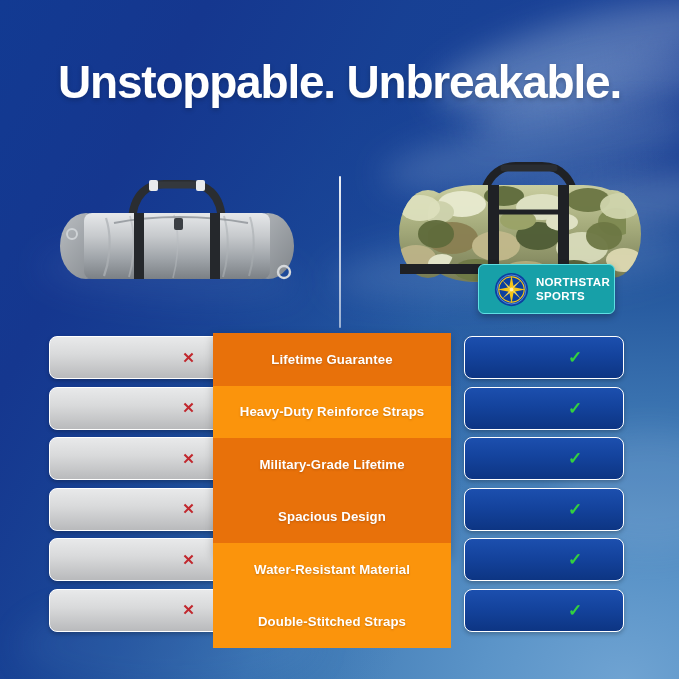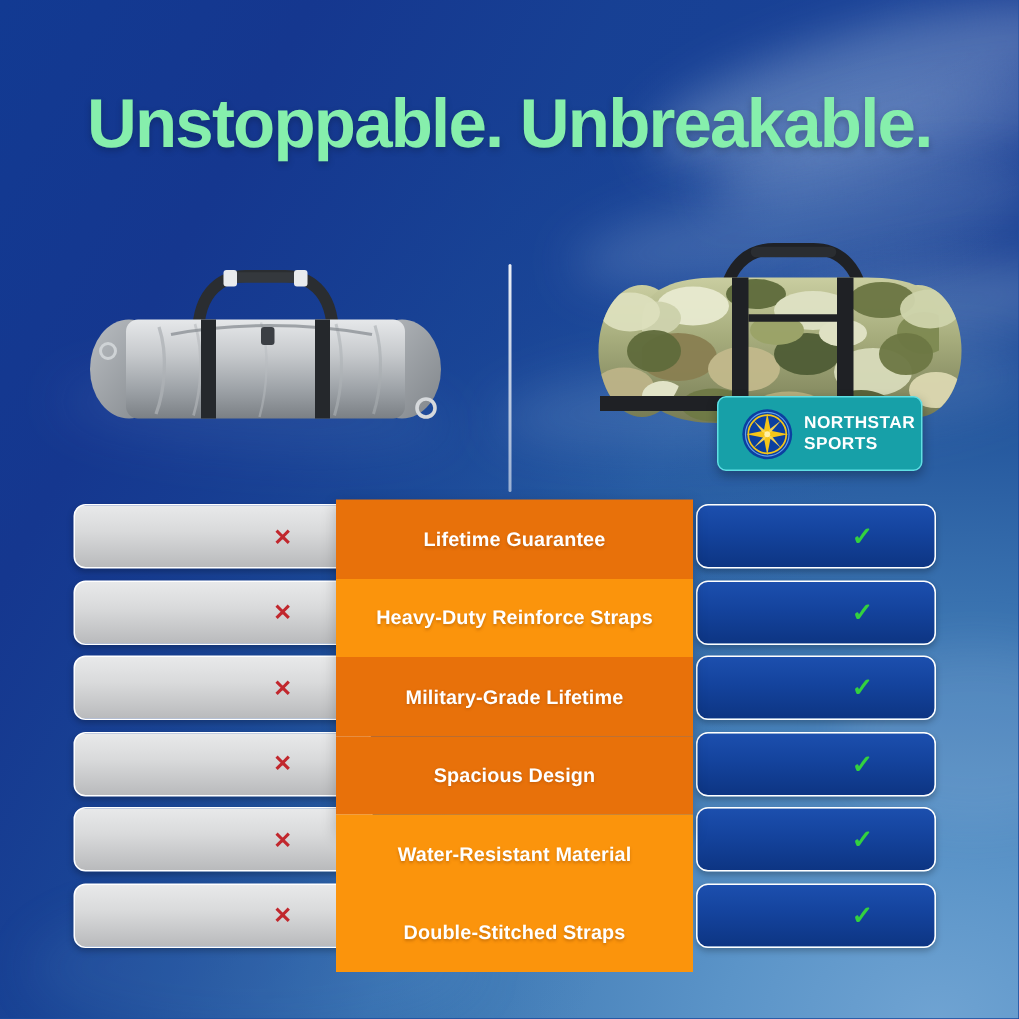--- a/index.html
+++ b/index.html
@@ -31,21 +31,21 @@
   .c4 { left:520px; top:175px; width:200px; height:56px;  background:rgba(205,226,245,0.22); transform:rotate(-8deg); }
   .c5 { left:330px; top:235px; width:360px; height:60px;  background:rgba(175,205,235,0.16); transform:rotate(-5deg); }
   .c6 { left:40px;  top:250px; width:260px; height:50px;  background:rgba(150,185,225,0.10); transform:rotate(4deg); }
   .c7 { left:560px; top:430px; width:180px; height:120px; background:rgba(225,240,252,0.10); }
   .c8 { left:20px;  top:600px; width:300px; height:90px;  background:rgba(120,165,215,0.10); }
 
   
   .headline {
     position:absolute; left:0; right:0; top:58px;
     text-align:center;
-    color:#86efac;
+    color:#ffffff;
     font-size:46px;
     font-weight:bold;
     letter-spacing:-1.2px;
     line-height:1.05;
     text-shadow:0 2px 5px rgba(0,0,0,0.22);
   }
   .subhead {
     position:absolute; left:0; right:0; top:128px;
     text-align:center;
     color:#ffffff;
@@ -123,21 +123,21 @@
   .cell.right {
     left:464px; width:160px;
     background:linear-gradient(to bottom, #1c4fae 0%, #14439d 45%, #0d3583 100%);
     box-shadow:0 2px 4px rgba(0,0,0,0.25);
   }
   .mark-x   { color:#c1272d; font-size:15px; font-weight:bold; margin-left:79px; }
   .mark-chk { color:#33d13f; font-size:17px; font-weight:bold; margin-left:62px; }
 
   
   .band {
-    position:absolute; left:224px; top:333px;
+    position:absolute; left:213px; top:333px;
     width:238px; height:222px;
     pointer-events:auto;
     box-shadow:0 3px 9px rgba(0,0,0,0.22);
   }
   .band-row {
     height:52.5px;
     display:flex; align-items:center; justify-content:center;
     color:#ffffff;
     font-size:13.2px;
     font-weight:bold;

